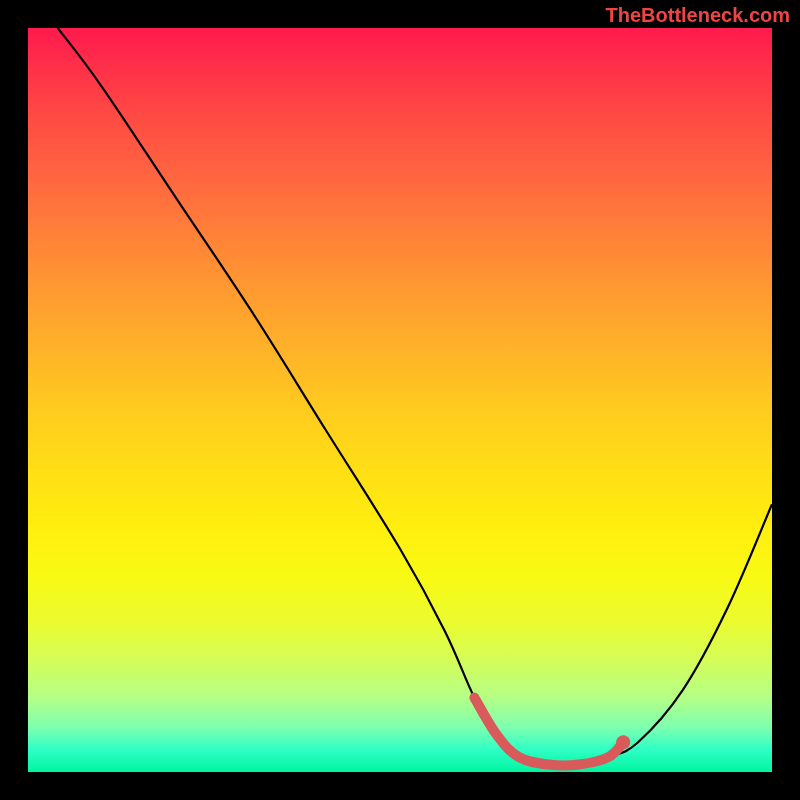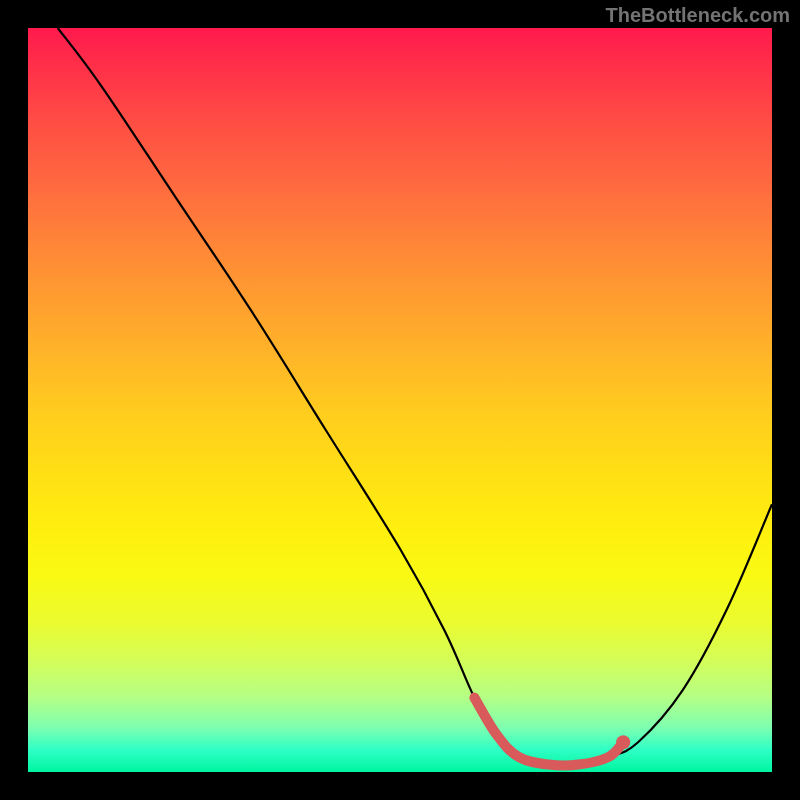--- a/index.html
+++ b/index.html
@@ -8,21 +8,21 @@
     height: 800px;
     background: #000;
     position: relative;
     font-family: Arial, sans-serif;
     overflow: hidden;
   }
   .watermark {
     position: absolute;
     top: 4px;
     right: 10px;
-    color: #737373;
+    color: #ef4444;
     font-size: 20px;
     font-weight: bold;
     z-index: 10;
   }
   .plot-area {
     position: absolute;
     left: 28px;
     top: 28px;
     width: 744px;
     height: 744px;

